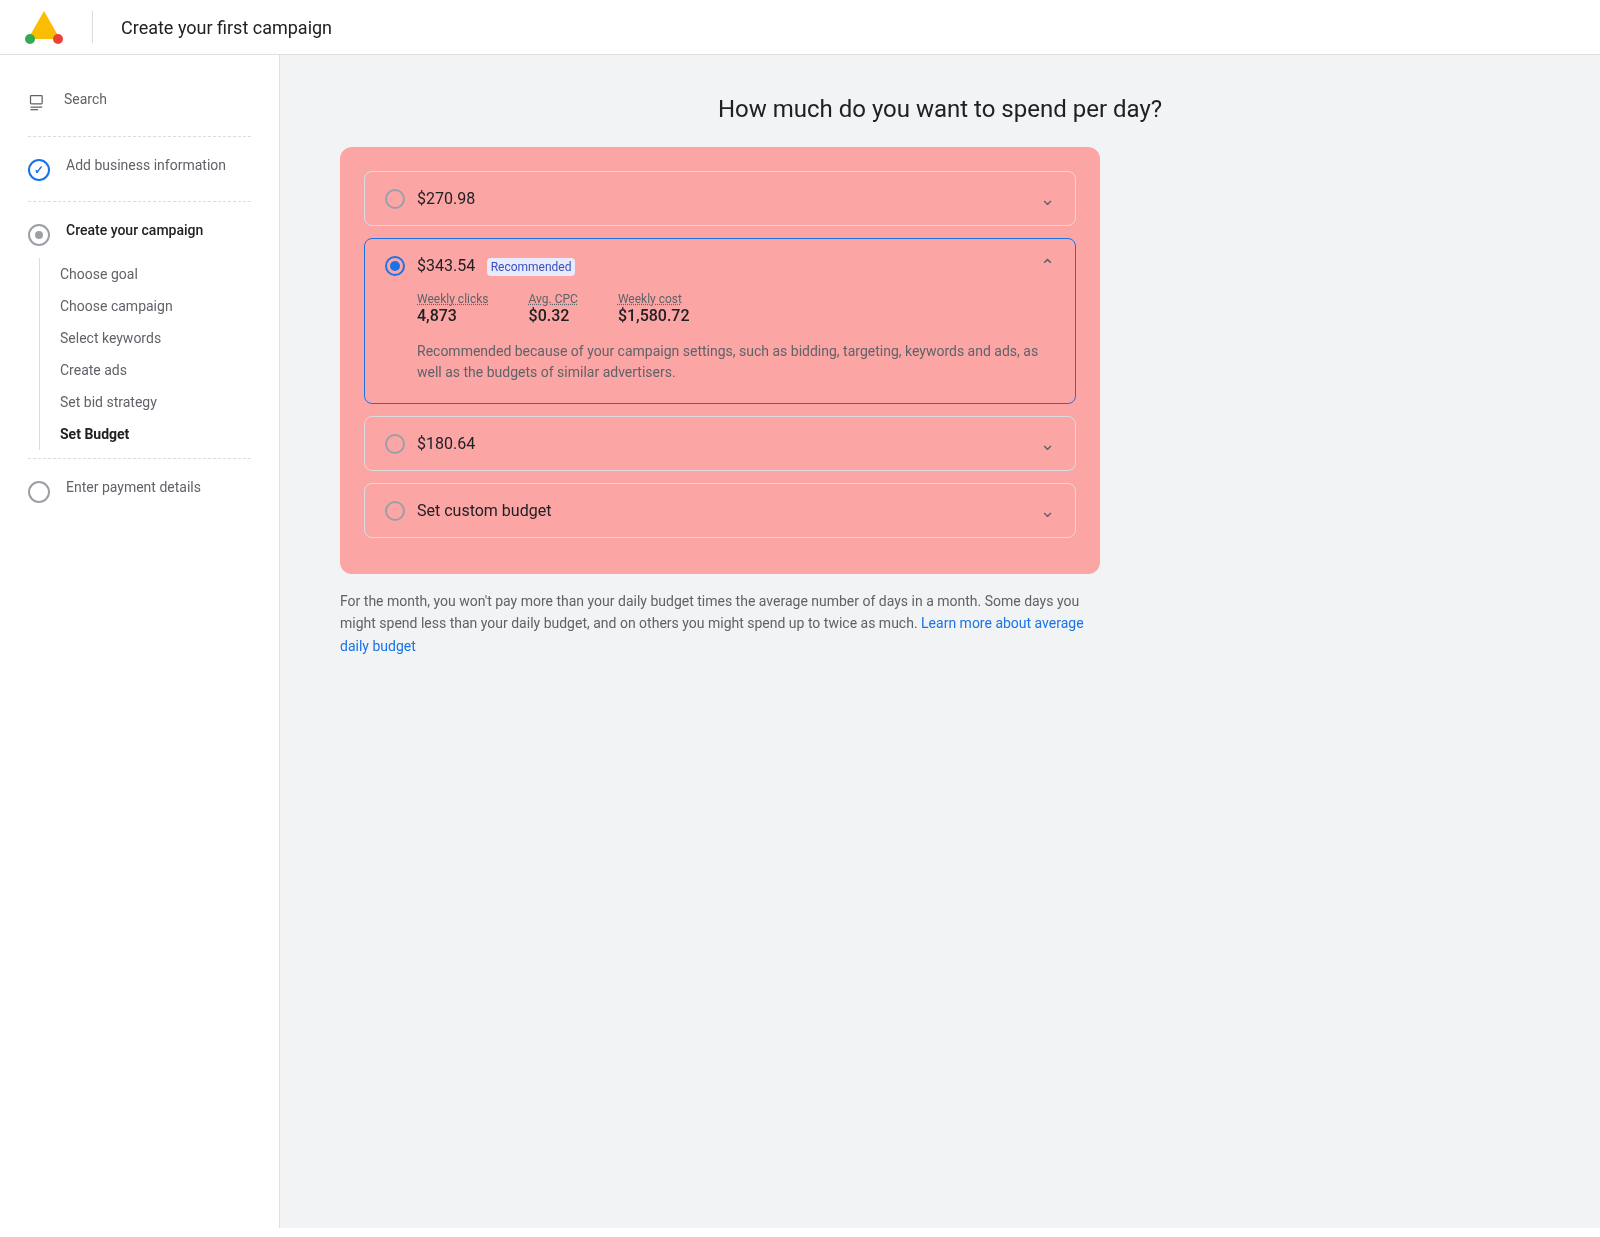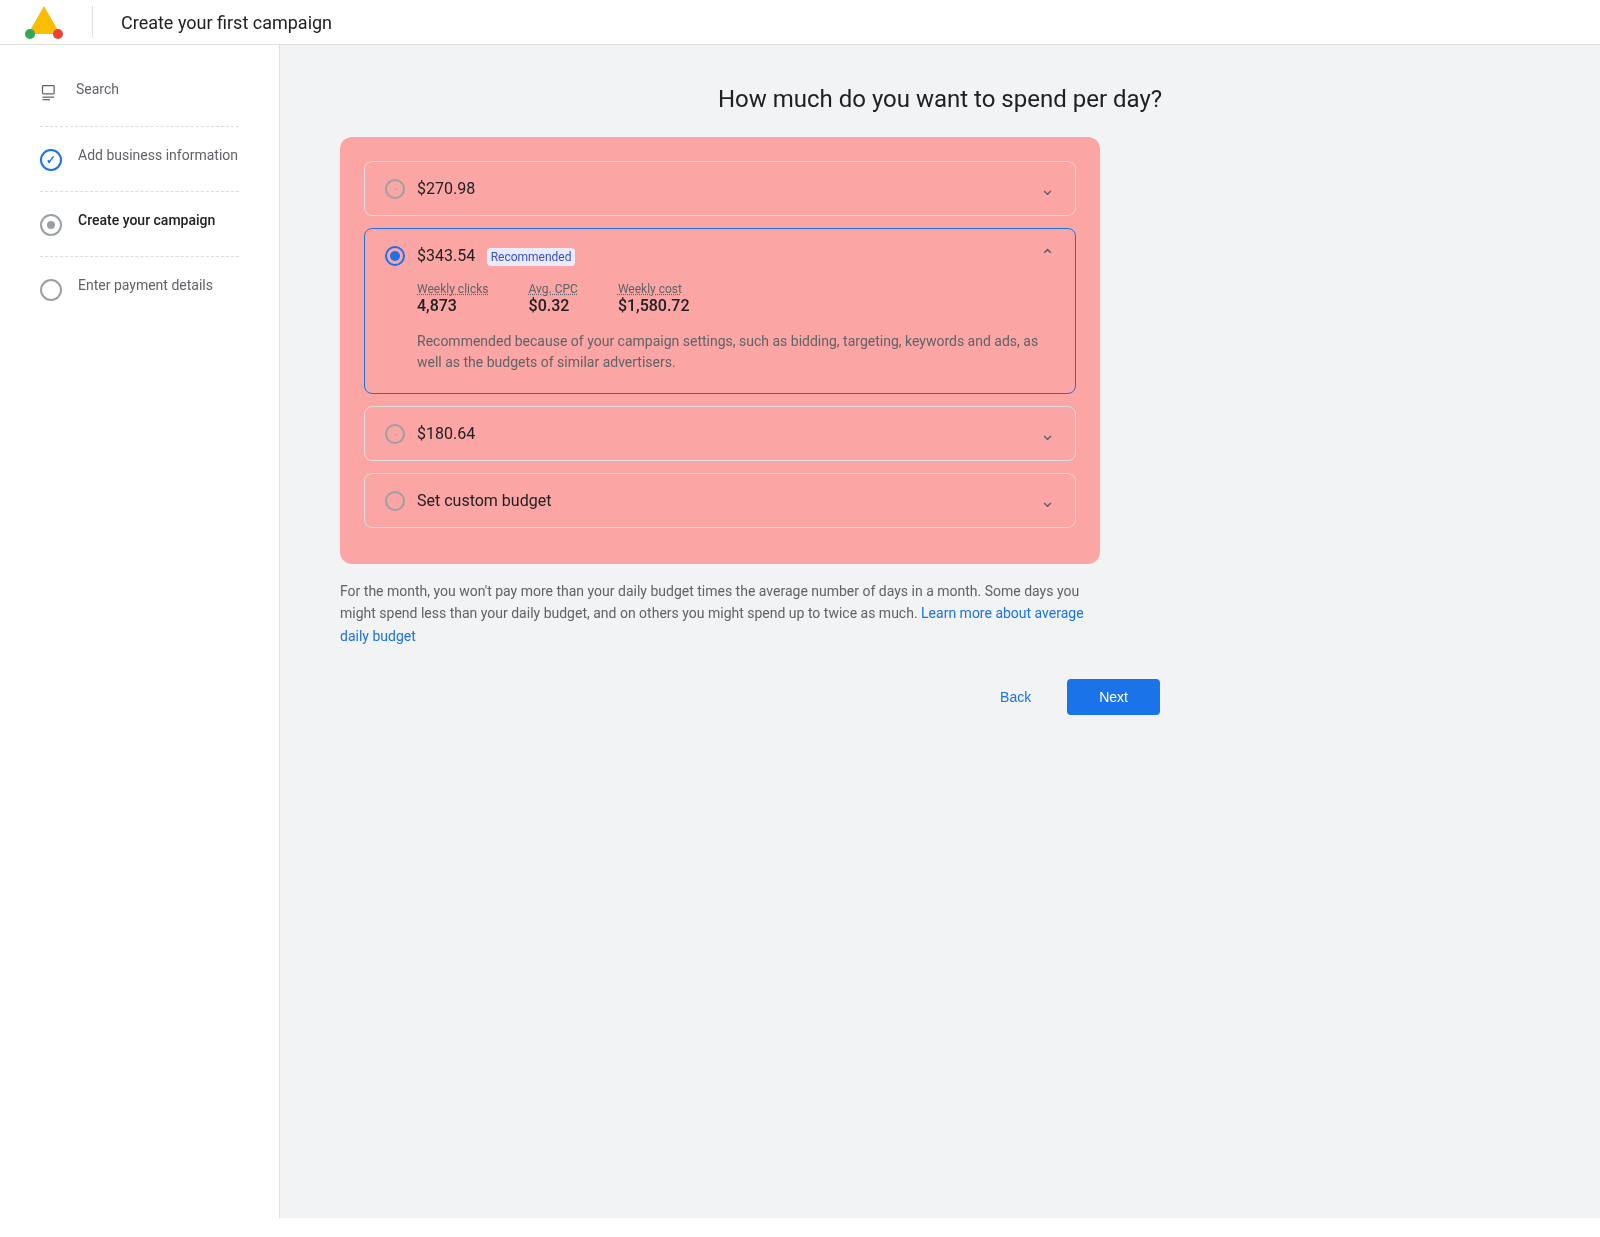--- a/index.html
+++ b/index.html
@@ -2,21 +2,21 @@
 <html><head>
   <meta charset="utf-8">
   <style>
     * { box-sizing: border-box; margin: 0; padding: 0; }
     body { font-family: 'Google Sans', Roboto, Arial, sans-serif; background: #fff; color: #202124; font-size: 14px; }
 
     
     .header {
       display: flex;
       align-items: center;
-      height: 45px;
+      height: 55px;
       padding: 0 24px;
       border-bottom: 1px solid #e0e0e0;
       background: #fff;
     }
     .header-logo {
       display: flex;
       align-items: center;
       gap: 12px;
     }
     .header-divider {
@@ -42,21 +42,21 @@
       display: flex;
       height: calc(1237px - 64px);
     }
 
     
     .sidebar {
       width: 280px;
       min-width: 280px;
       background: #fff;
       border-right: 1px solid #e0e0e0;
-      padding: 24px 16px;
+      padding: 24px 4px;
       overflow-y: auto;
     }
     .sidebar-item {
       display: flex;
       align-items: flex-start;
       padding: 12px 24px;
       cursor: pointer;
       position: relative;
     }
     .sidebar-item-icon {
@@ -323,20 +323,29 @@
 
     <div class="sidebar-item">
       <div class="sidebar-item-icon">
         <div class="circle-icon">
           <div style="width:8px;height:8px;border-radius:50%;background:#9aa0a6;"></div>
         </div>
       </div>
       <span class="sidebar-item-label section">Create your campaign</span>
     </div>
 
+    <div class="sub-items-container">
+      <div class="vertical-line"></div>
+      <div class="sub-item-row">Choose goal</div>
+      <div class="sub-item-row">Choose campaign</div>
+      <div class="sub-item-row">Select keywords</div>
+      <div class="sub-item-row">Create ads</div>
+      <div class="sub-item-row">Set bid strategy</div>
+      <div class="sub-item-row bold">Set Budget</div>
+    </div>
 
     <hr class="sidebar-divider">
 
     <div class="sidebar-item">
       <div class="sidebar-item-icon">
         <div class="circle-icon"></div>
       </div>
       <span class="sidebar-item-label">Enter payment details</span>
     </div>
 
@@ -410,19 +419,15 @@
         </div>
       </div>
 
     </div>
 
     <div class="bottom-note">
       <span>For the month, you won't pay more than your daily budget times the average number of days in a month. Some days you might spend less than your daily budget, and on others you might spend up to twice as much.</span>
       <a href="#">Learn more about average daily budget</a>
     </div>
 
-    <div class="footer">
-      <button class="btn-back">Back</button>
-      <button class="btn-next">Next</button>
-    </div>
 
   </div>
 </div>
 
 </body></html>

